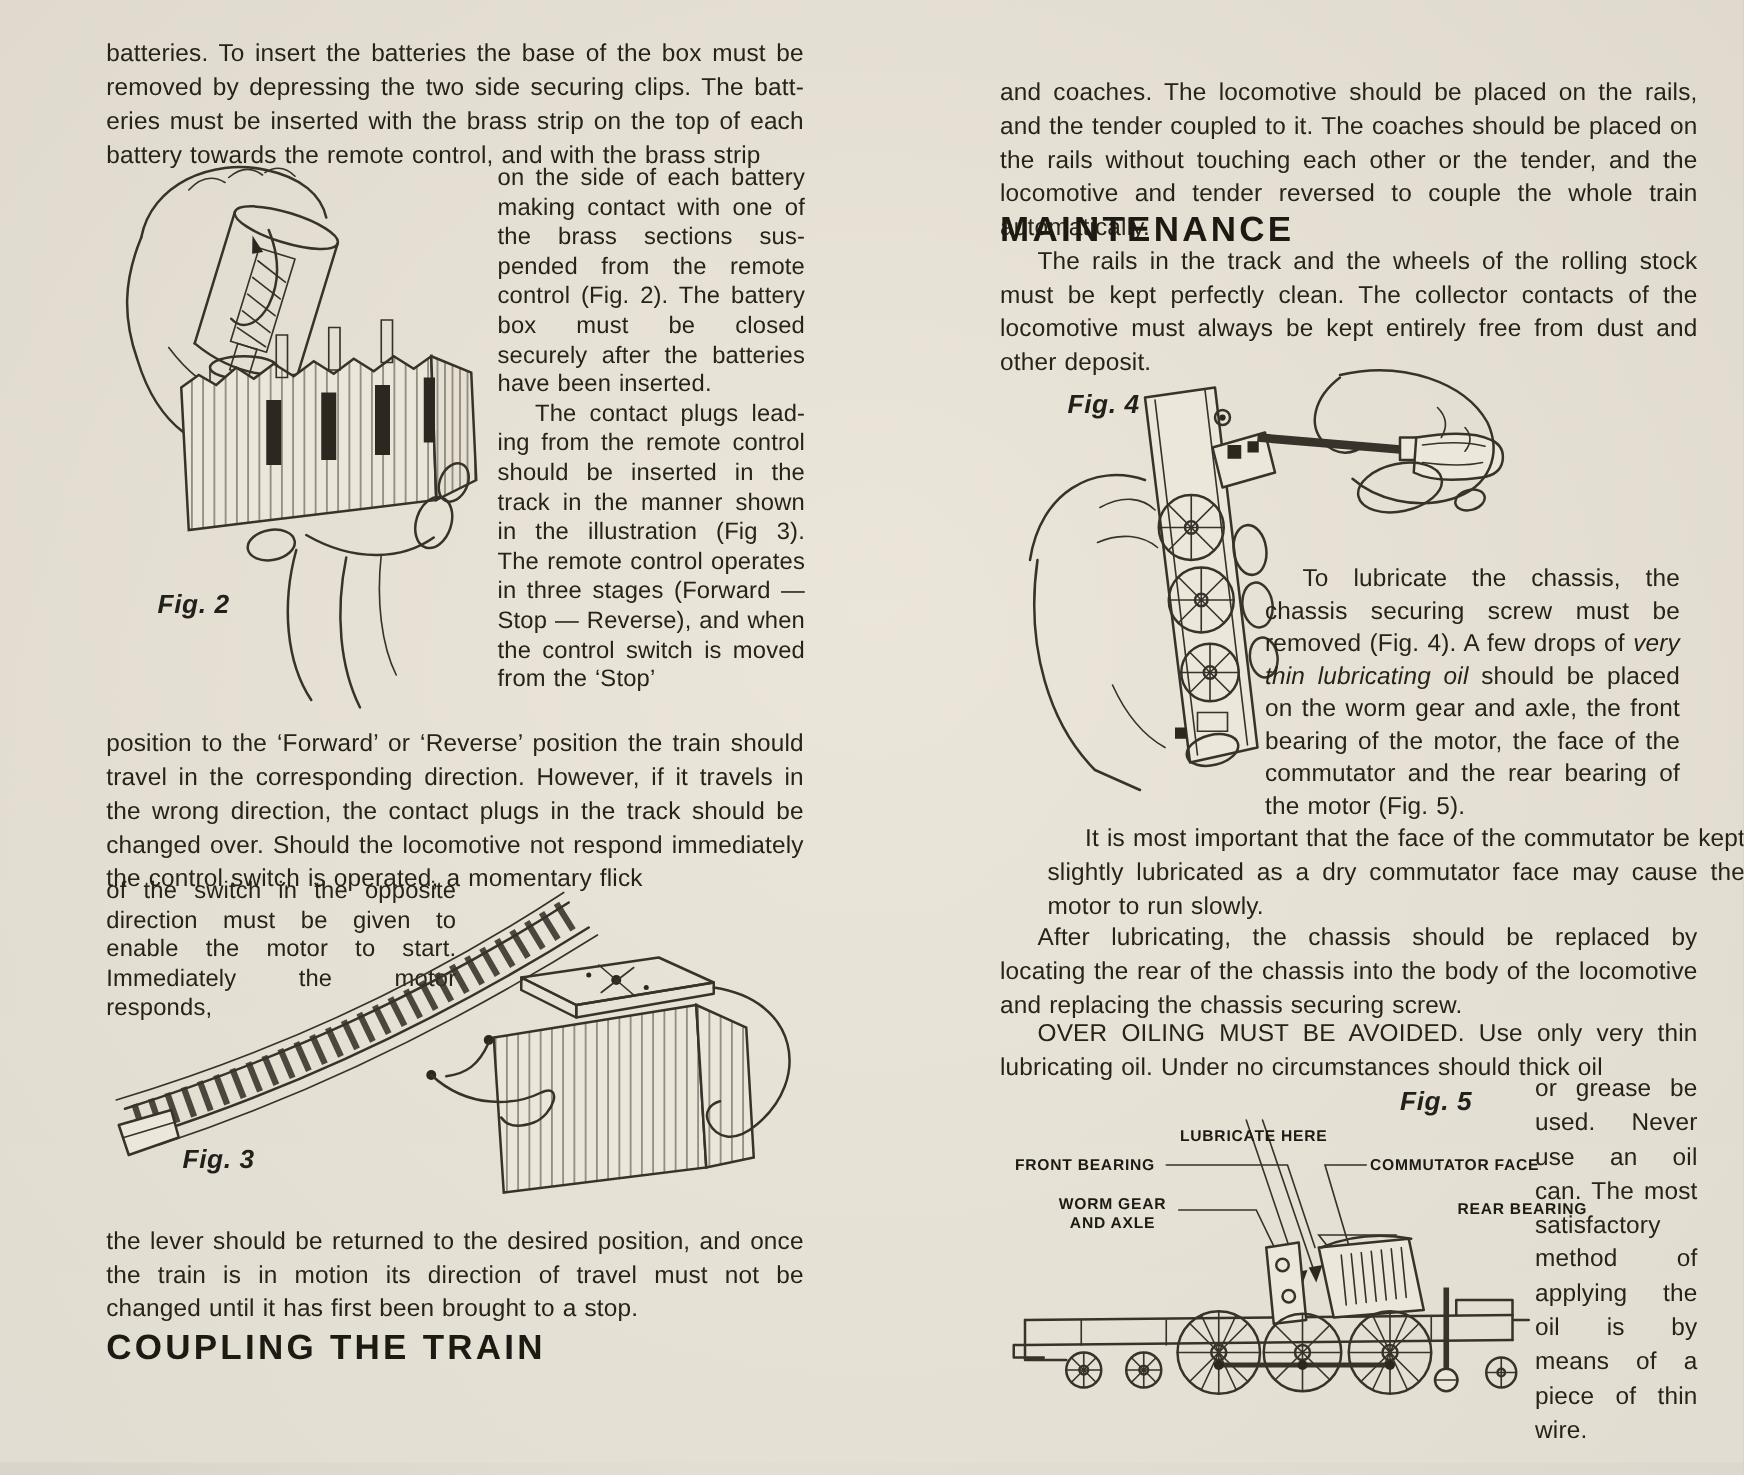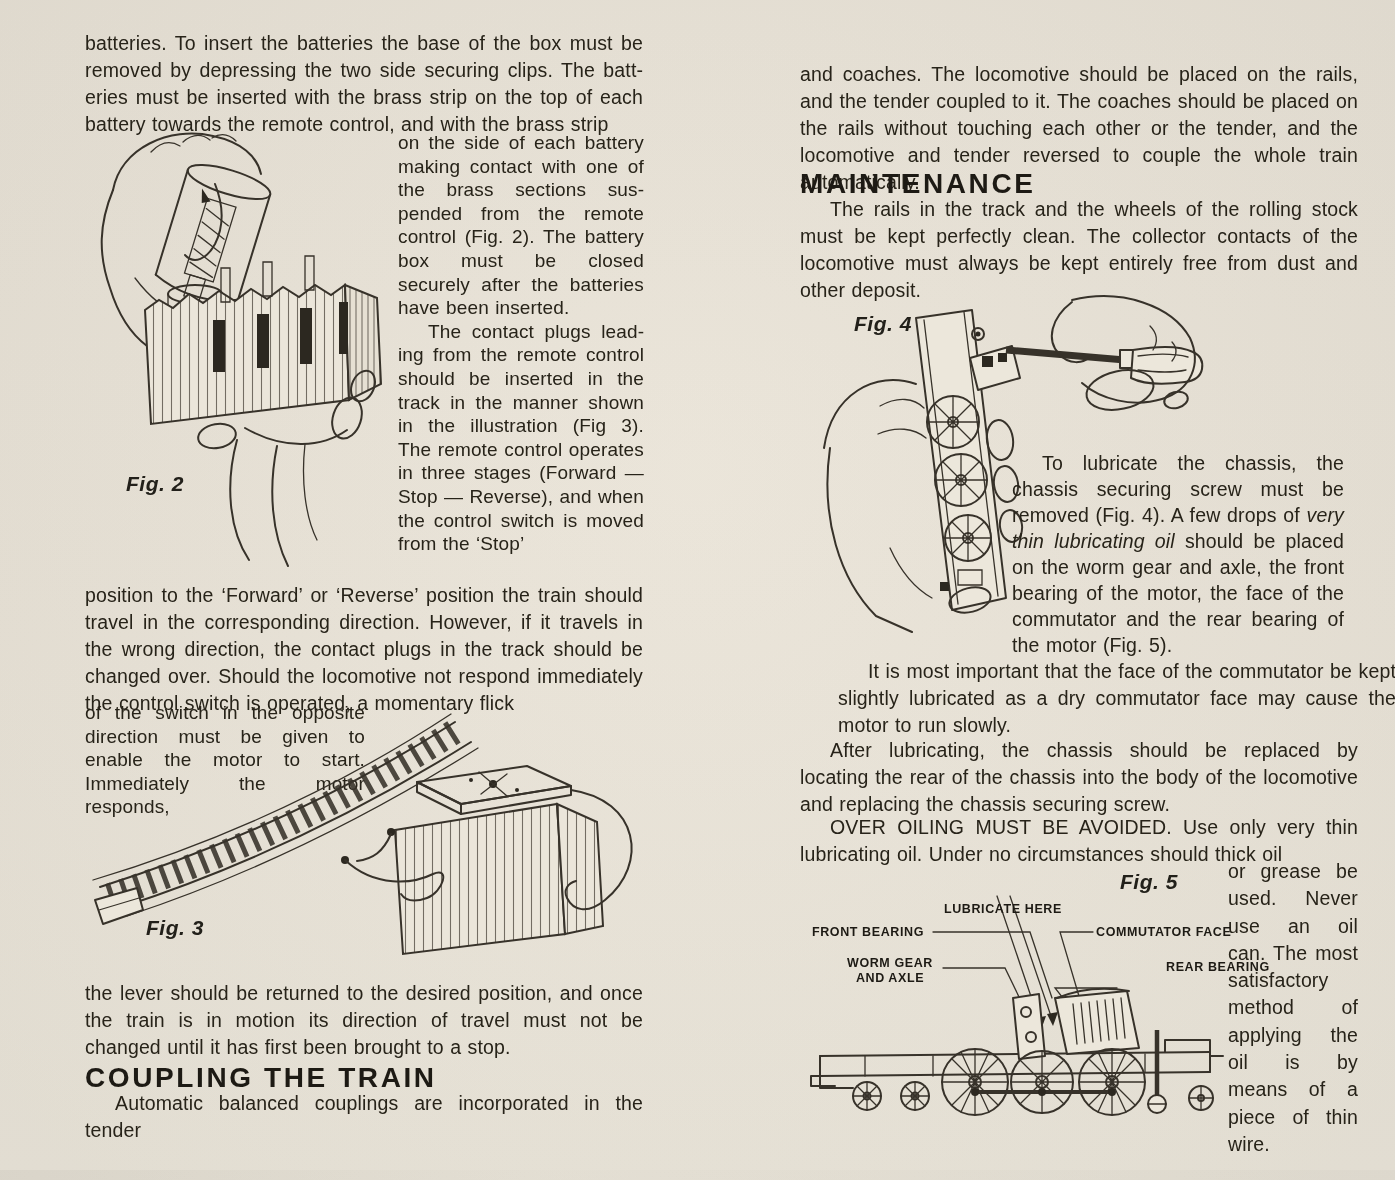--- a/index.html
+++ b/index.html
@@ -157,21 +157,20 @@
       <path class="ink" d="M250,158 C280,186 318,182 338,172 C356,164 348,190 332,196 C318,201 310,198 306,192"></path>
       <path class="ink" d="M476,88 C544,98 554,162 510,198 C492,213 478,208 472,196 C468,188 473,181 481,179"></path>
     </g>
   </svg>
   <div class="figcap" style="left:146px; top:916px;">Fig. 3</div>
 
   <div class="txt" style="left:85px; top:980px; width:558px;">the lever should be returned to the desired position, and once the train is in motion its direction of travel must not be changed until it has first been brought to a stop.</div>
 
   <div class="heading" style="left:85px; top:1062px;">COUPLING THE TRAIN</div>
 
-  <div class="txt indent" style="left:85px; top:1090px; width:558px;">Automatic balanced couplings are incorporated in the tender</div>
 
   <div class="txt" style="left:800px; top:30px; width:558px;margin-top:31px;">and coaches.  The locomotive should be placed on the rails, and the tender coupled to it.  The coaches should be placed on the rails without touching each other or the tender, and the locomotive and tender reversed to couple the whole train automatically.</div>
 
   <div class="heading" style="left:800px; top:168px;">MAINTENANCE</div>
 
   <div class="txt indent" style="left:800px; top:196px; width:558px;">The rails in the track and the wheels of the rolling stock must be kept perfectly clean.  The collector contacts of the locomotive must always be kept entirely free from dust and other deposit.</div>
 
   <div class="figcap" style="left:854px; top:312px;">Fig. 4</div>
 
   <svg class="fig" style="left:820px; top:298px;" width="400" height="335" viewBox="0 0 400 335">

